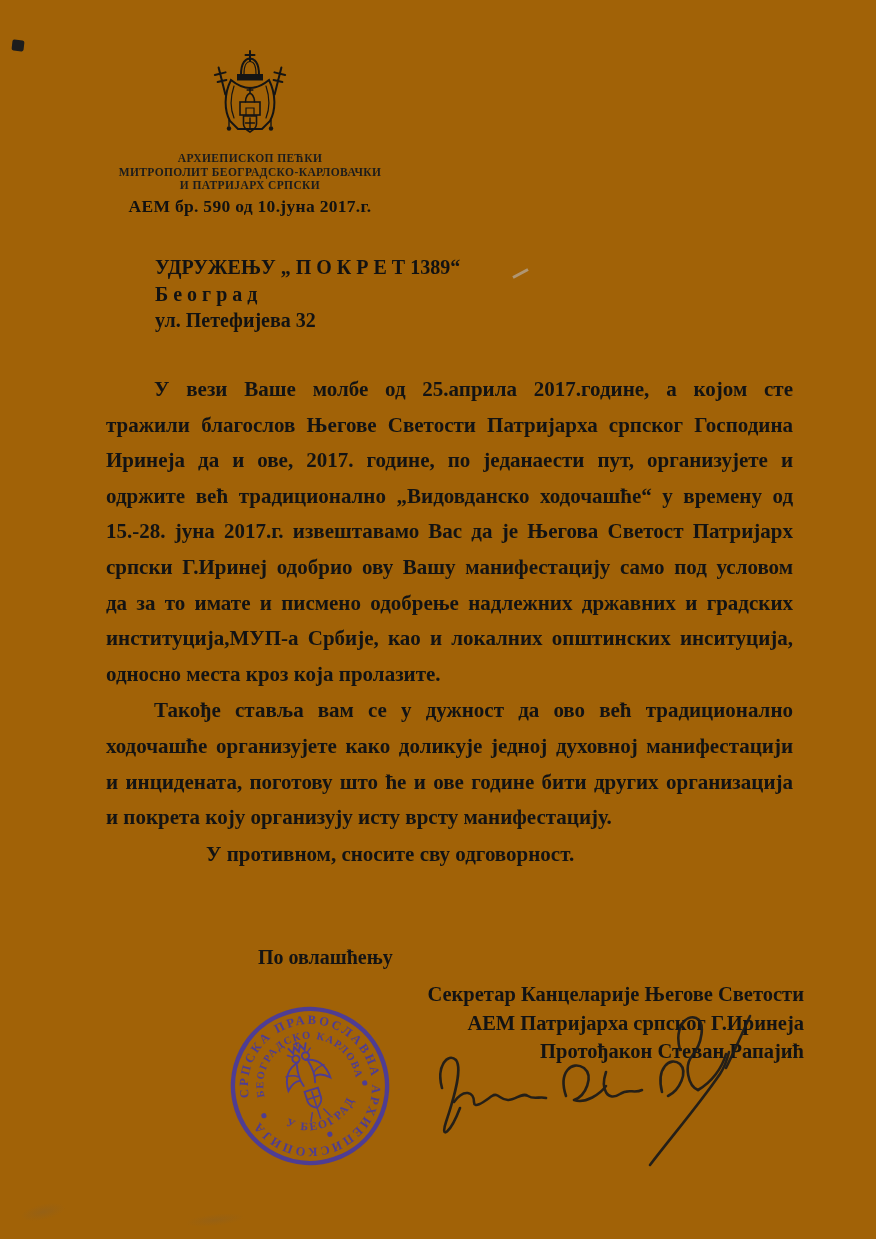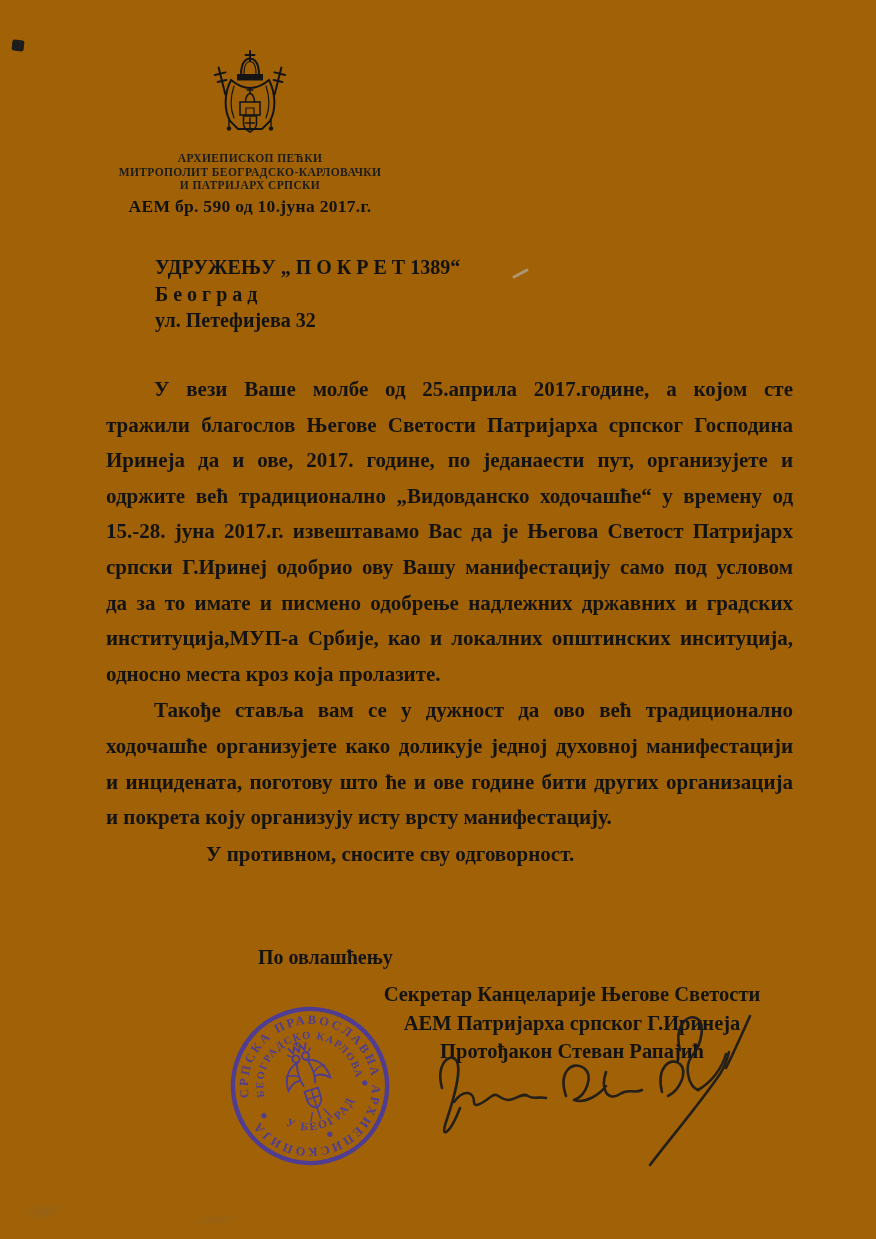--- a/index.html
+++ b/index.html
@@ -17,21 +17,21 @@
   .addressee { position:absolute; left:155px; top:254px; font-weight:700; font-size:20px; line-height:26.5px; color:#121212; }
   
   .body-text { position:absolute; left:106px; top:372px; width:687px; font-weight:700; font-size:21px; color:#131313; }
   .body-text .line { line-height:35.6px; text-align:justify; text-align-last:justify; }
   .body-text .line.last { text-align:right; text-align-last:left; }
   .para { margin:0 0 1px 0; }
   .indent-1 { text-indent:48px; }
   .indent-2 { text-indent:100px; }
   
   .authorization { position:absolute; left:210px; top:946px; font-weight:700; font-size:20px; color:#131313;margin-left:48px; }
-  .sig-block { position:absolute; left:340px; top:980px; width:464px; text-align:center; font-weight:700; font-size:20.5px; line-height:28.5px; color:#131313; }
+  .sig-block { position:absolute; left:340px; top:980px; width:464px; text-align:right; font-weight:700; font-size:20.5px; line-height:28.5px; color:#131313; }
   .stamp-wrap { position:absolute; left:225px; top:1001px; width:170px; height:170px; transform:rotate(-18deg); z-index:2; }
   .signature-wrap { position:absolute; left:428px; top:1008px; width:350px; height:160px; z-index:3; }
   
   .mark-topleft { position:absolute; left:12px; top:40px; width:12px; height:11px; background:#1d1d1d; border-radius:2px; transform:rotate(6deg); }
   .smudge { position:absolute; background:radial-gradient(ellipse at center, rgba(90,90,95,.45), rgba(90,90,95,0) 70%); }
   .smudge.s1 { left:20px; top:1204px; width:46px; height:16px; transform:rotate(-12deg); opacity:.35; }
   .smudge.s2 { left:185px; top:1214px; width:60px; height:12px; transform:rotate(-6deg); opacity:.3; }
   .dash-addr { position:absolute; left:512px; top:272px; width:17px; height:3px; background:#b9b9bd; transform:rotate(-28deg); opacity:.6; }
 </style>
 </head>

